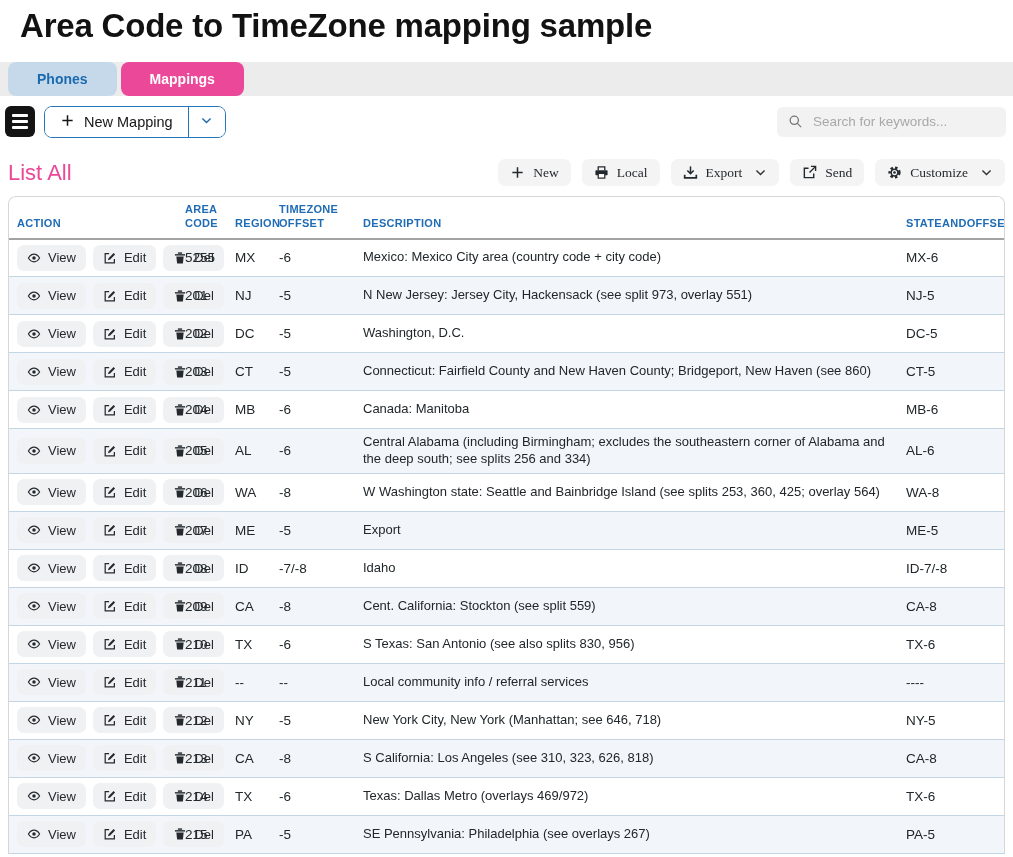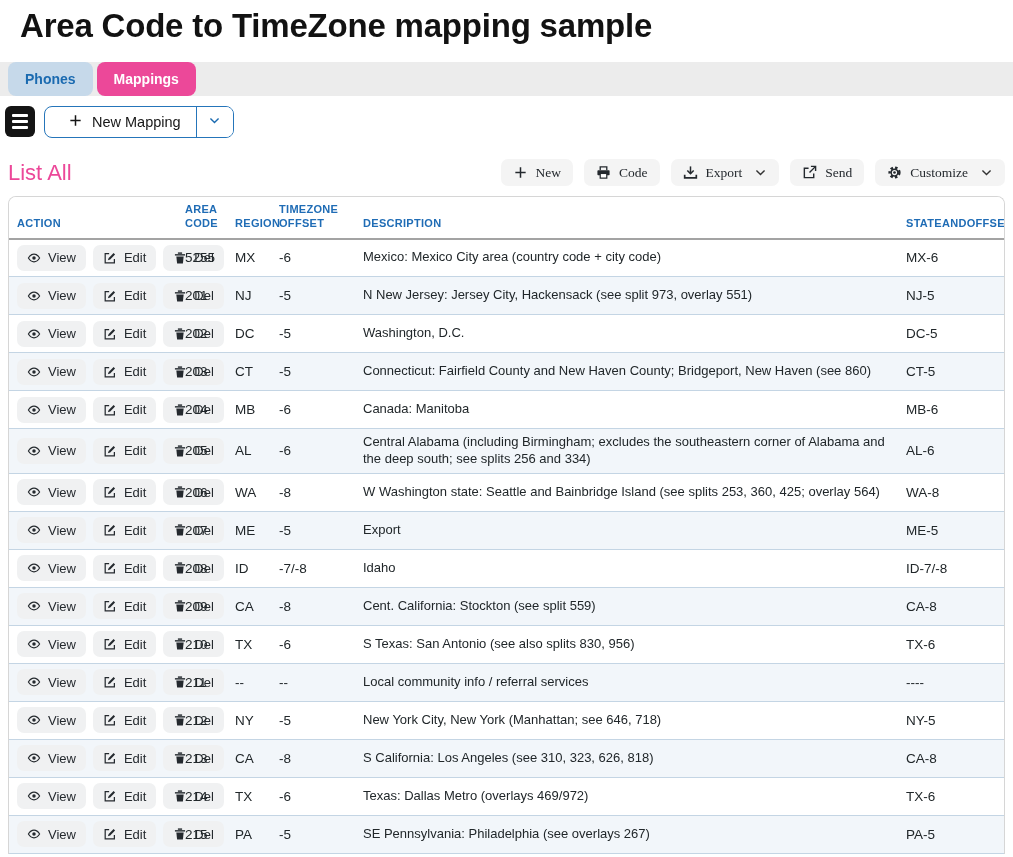--- a/index.html
+++ b/index.html
@@ -6,32 +6,32 @@
   html, body { width: 1013px; height: 857px; overflow: hidden; background: #fff;
     font-family: "Liberation Sans", sans-serif; color: #21272a; }
 
   .page-title { font-size: 33px; font-weight: 700; color: #121212;
     margin: 7px 0 0 20px; letter-spacing: -0.2px; }
 
   
   .tabbar { margin-top: 17px; height: 34px; background: #ececec;
     display: flex; align-items: stretch; padding-left: 8px; gap: 4px; }
   .tab { border: none; cursor: pointer; font-size: 14px; font-weight: 700;
-    padding: 0 17px; border-radius: 8px; background: #c6d9ea; color: #1a6ab0;
+    padding: 0 29px; border-radius: 8px; background: #c6d9ea; color: #1a6ab0;
     font-family: "Liberation Sans", sans-serif; }
   .tab.active { background: #ec4899; color: #fff; }
 
   
   .actionrow { display: flex; align-items: center; margin: 9px 7px 0 5px; height: 33px; }
   .hamburger { width: 30px; height: 31px; background: #141414; border: none; border-radius: 6px;
     display: flex; flex-direction: column; justify-content: center; align-items: center; gap: 3px;
     cursor: pointer; }
   .hamburger span { display: block; width: 16px; height: 3px; background: #fff; border-radius: 1px; }
   .splitbtn { display: flex; align-items: stretch; height: 32px; margin-left: 9px;
-    border: 1px solid #2575ba; border-radius: 8px; background: #fff; overflow: hidden; padding-left: 8px; }
+    border: 1px solid #2575ba; border-radius: 8px; background: #fff; overflow: hidden; }
   .splitbtn .main { display: flex; align-items: center; gap: 9px; padding: 0 15px;
     background: #fff; border: none; cursor: pointer; font-size: 14.5px; color: #161616;
     font-family: "Liberation Sans", sans-serif; }
   .splitbtn .arrow { display: flex; align-items: center; justify-content: center; width: 37px;
     background: #fff; border: none; border-left: 1px solid #2575ba; cursor: pointer; color: #1a6ab0; }
   .searchbox { margin-left: auto; width: 229px; height: 30px; background: #f2f2f2;
     border-radius: 6px; display: flex; align-items: center; padding: 0 11px; gap: 10px; }
   .searchbox .sicon { color: #777; display: flex; }
   .searchbox input { border: none; background: transparent; outline: none; flex: 1;
     font-size: 13.5px; color: #444; font-family: "Liberation Sans", sans-serif; }
@@ -87,20 +87,29 @@
             <path d="M8 2.5v11M2.5 8h11" stroke="currentColor" stroke-width="1.6" fill="none"></path>
           </svg></span>
       <span>New Mapping</span>
     </button>
     <button class="arrow">
       <span class="icon" id="nm-chev"><svg width="13" height="13" viewBox="0 0 16 16">
             <path d="M3 5.5 8 10.5 13 5.5" fill="none" stroke="currentColor" stroke-width="1.7"></path>
           </svg></span>
     </button>
   </div>
+  <div class="searchbox">
+    <span class="sicon" id="search-ico">
+        <svg width="15" height="15" viewBox="0 0 16 16">
+          <circle cx="6.7" cy="6.7" r="4.4" fill="none" stroke="currentColor" stroke-width="1.4"></circle>
+          <path d="M10 10l4 4" stroke="currentColor" stroke-width="1.4"></path>
+        </svg>
+      </span>
+    <input type="text" placeholder="Search for keywords..." style="">
+  </div>
 </div>
 
 <div class="listhead">
   <h2>List All</h2>
   <div class="toolbar">
       <button class="tbtn">
         <span class="icon">
           <svg width="15" height="15" viewBox="0 0 16 16">
             <path d="M8 2.5v11M2.5 8h11" stroke="currentColor" stroke-width="1.6" fill="none"></path>
           </svg>
@@ -108,21 +117,21 @@
         <span>New</span>
       </button>
       <button class="tbtn">
         <span class="icon">
           <svg width="15" height="15" viewBox="0 0 16 16">
             <path d="M4.5 5.5V2h7v3.5" fill="none" stroke="currentColor" stroke-width="1.4"></path>
             <rect x="1.5" y="5.5" width="13" height="5.5" rx="0.8" fill="currentColor"></rect>
             <rect x="4.5" y="9" width="7" height="5" fill="#fff" stroke="currentColor" stroke-width="1.3"></rect>
           </svg>
         </span>
-        <span>Code</span>
+        <span>Local</span>
       </button>
       <button class="tbtn">
         <span class="icon">
           <svg width="15" height="15" viewBox="0 0 16 16">
             <path d="M8 1.5v7.5" stroke="currentColor" stroke-width="1.6" fill="none"></path>
             <path d="M4.6 5.8 8 9.2l3.4-3.4" stroke="currentColor" stroke-width="1.6" fill="none"></path>
             <path d="M1.8 10.5v3.2h12.4v-3.2" fill="none" stroke="currentColor" stroke-width="1.8"></path>
           </svg>
         </span>
         <span>Export</span>

